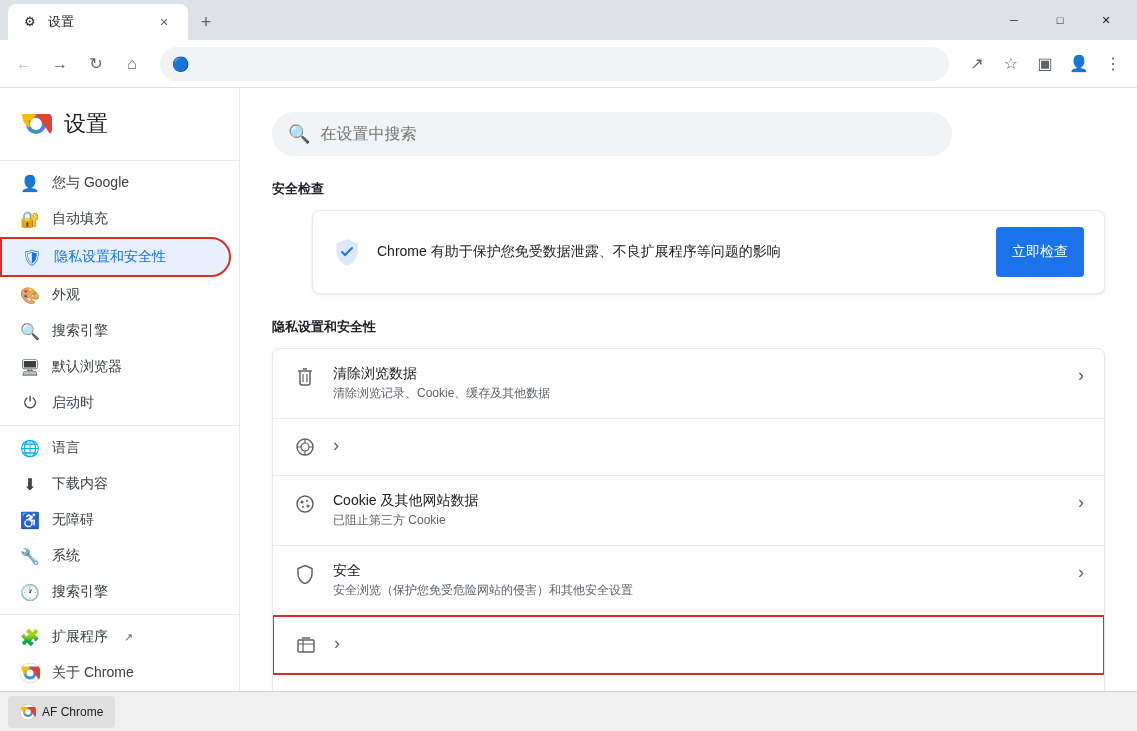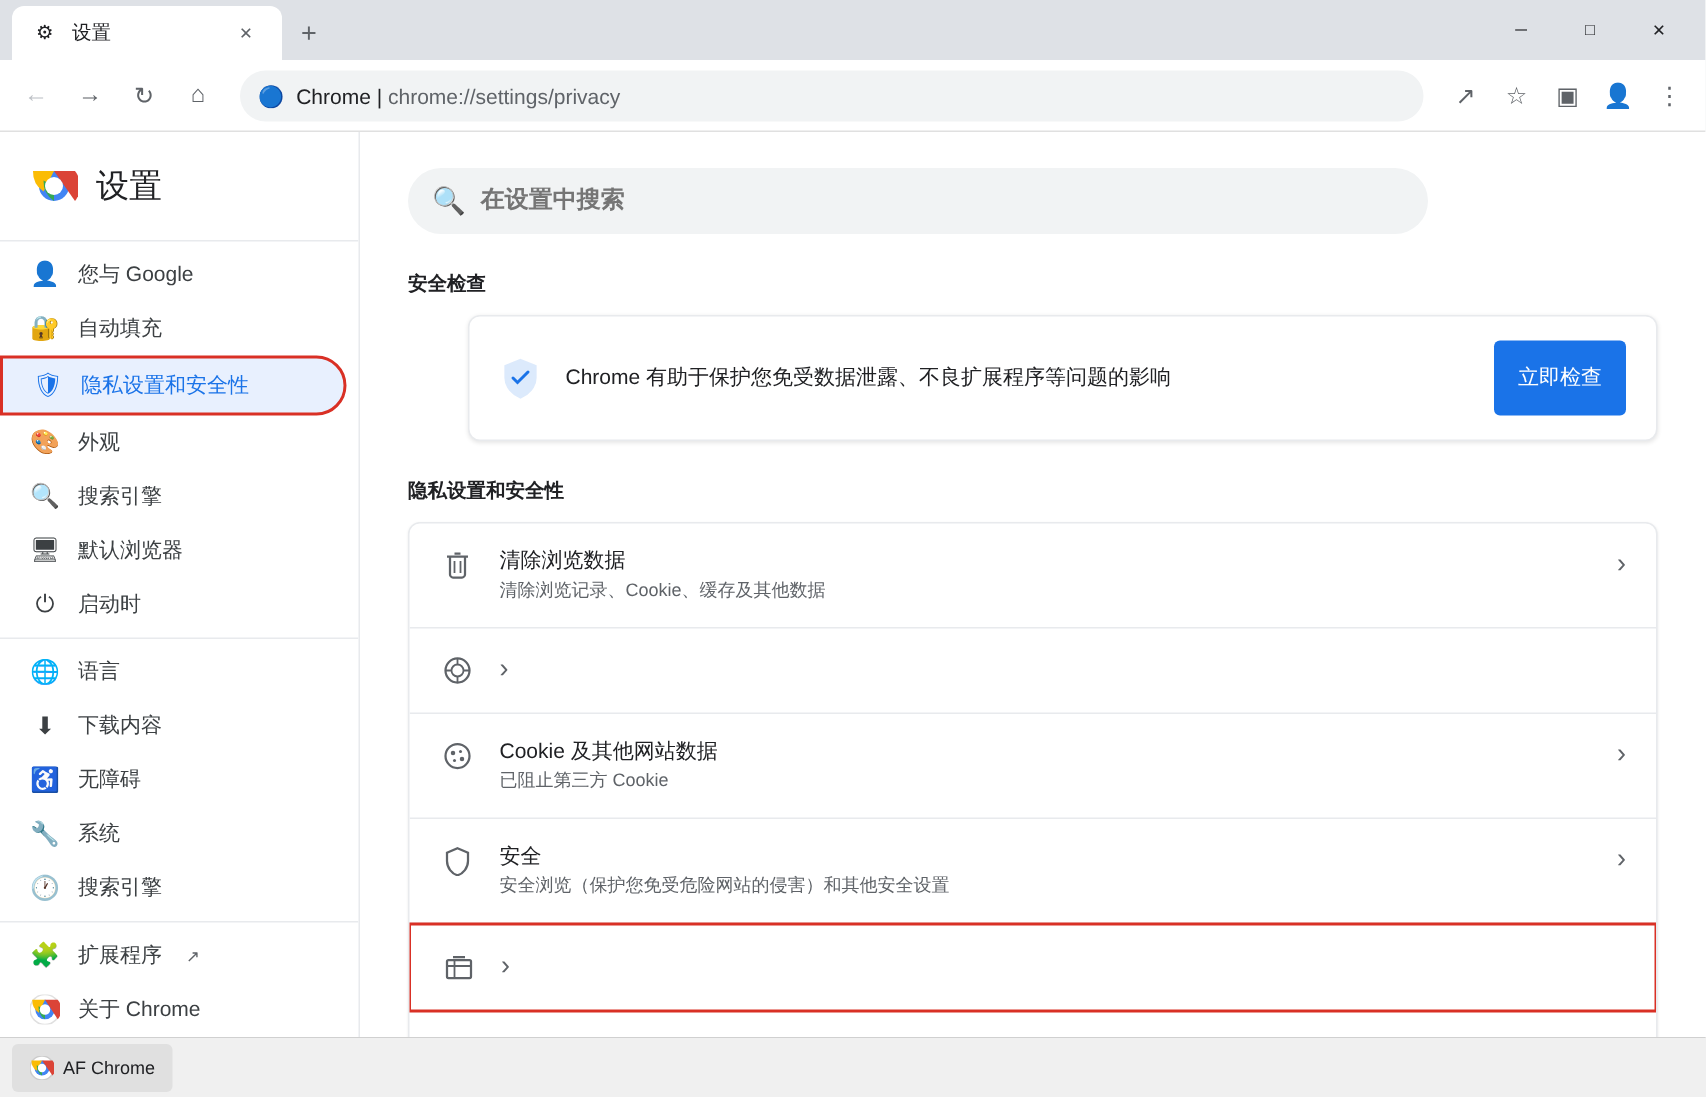--- a/index.html
+++ b/index.html
@@ -42,21 +42,21 @@
     .sidebar-item .icon { width: 20px; height: 20px; display: flex; align-items: center; justify-content: center; font-size: 16px; flex-shrink: 0; }
     .sidebar-item.active .icon { color: #1a73e8; }
 
     
     .content-area { flex: 1; overflow-y: auto; padding: 24px 32px; background: #fff; }
     
     
     .search-container { margin-bottom: 24px; }
     .search-box { width: 100%; max-width: 680px; height: 44px; background: #f1f3f4; border-radius: 22px; display: flex; align-items: center; padding: 0 16px; gap: 10px; }
     .search-icon { color: #5f6368; font-size: 18px; }
-    .search-input { border: none; background: transparent; flex: 1; font-size: 16px; color: #202124; outline: none; font-weight: bold; }
+    .search-input { border: none; background: transparent; flex: 1; font-size: 16px; color: #202124; outline: none; }
 
     
     .section-title { font-size: 13px; color: #202124; font-weight: 700; margin-bottom: 12px; }
 
     
     .safety-card { background: #fff; border: 1px solid #e8eaed; border-radius: 8px; padding: 16px 20px; display: flex; align-items: center; gap: 16px; margin-bottom: 24px; box-shadow: 0 1px 3px rgba(0,0,0,0.1); margin-left: 40px; }
     .safety-icon { width: 28px; height: 28px; display: flex; align-items: center; justify-content: center; flex-shrink: 0; }
     .safety-text { flex: 1; font-size: 14px; color: #202124; }
     .safety-btn { background: #1a73e8; color: #fff; border: none; border-radius: 4px; padding: 16px 16px; font-size: 14px; cursor: pointer; white-space: nowrap; }
 
@@ -104,25 +104,20 @@
     </div>
   </div>
 
   <div class="toolbar">
     <div class="nav-btn disabled">←</div>
     <div class="nav-btn">→</div>
     <div class="nav-btn">↻</div>
     <div class="nav-btn">⌂</div>
     <div class="address-bar">
       <span class="address-icon">🔵</span>
-      <span class="address-text">
-        <span class="site-name">Chrome</span>
-        <span> | </span>
-        <span class="path">chrome://settings/privacy</span>
-      </span>
     </div>
     <div class="toolbar-actions">
       <div class="nav-btn">↗</div>
       <div class="nav-btn">☆</div>
       <div class="nav-btn">▣</div>
       <div class="nav-btn">👤</div>
       <div class="nav-btn">⋮</div>
     </div>
   </div>
 

